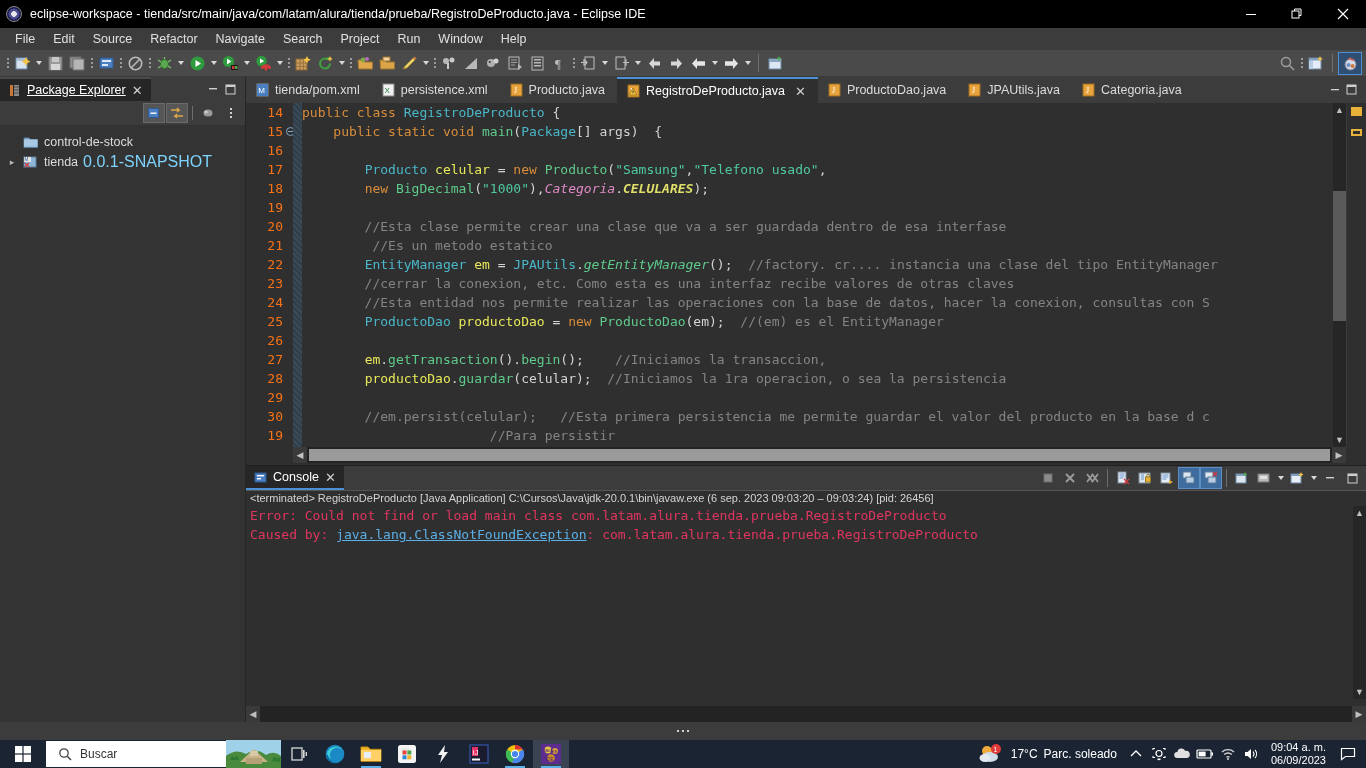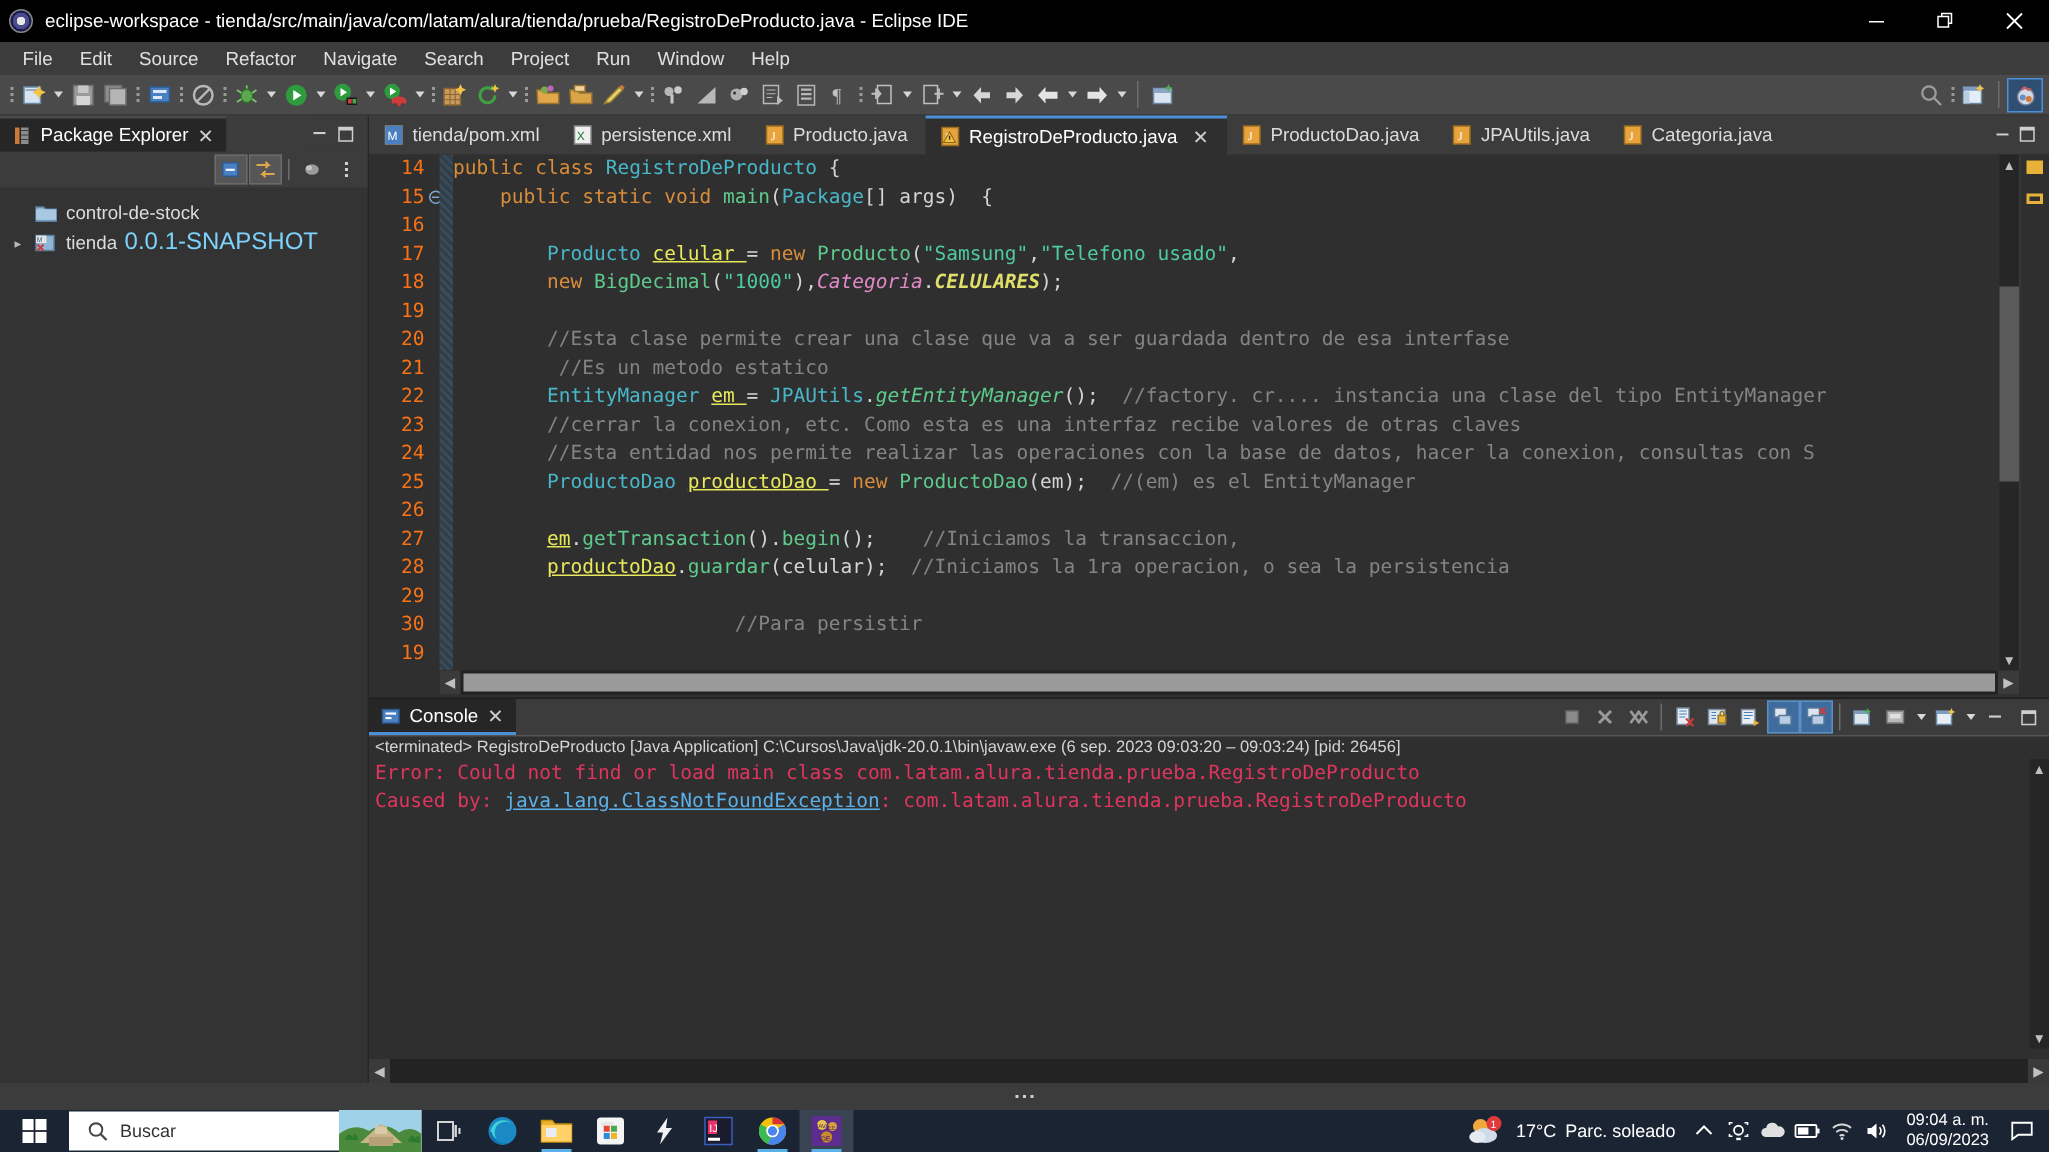--- a/index.html
+++ b/index.html
@@ -46,21 +46,21 @@
 
   
   .main { position:absolute; top:77px; left:0; width:1366px; height:645px; background:#2f2f2f; }
 
   
   .pkg { position:absolute; left:0; top:0; width:246px; height:645px; background:#333333;
      border-right:1px solid #262626; }
   .pkg-tabrow { height:24px; background:#3c3c3c; display:flex; align-items:stretch; }
   .pkg-tab { background:#262626; display:flex; align-items:center; padding:0 8px 0 8px; gap:6px;
      border-top:2px solid #4a4a4a; }
-  .pkg-tab-title { font-size:12.5px; color:#ffffff; white-space:nowrap; }
+  .pkg-tab-title { font-size:12.5px; color:#ffffff; white-space:nowrap;text-decoration:underline; }
   .xglyph { color:#cfcfcf; font-size:13px; line-height:11px; }
   .pkg-tab-fill { flex:1 1 auto; background:#3c3c3c; }
   .pkg-viewbtn { width:17px; height:24px; display:flex; align-items:center; justify-content:center; }
   .pkg-toolrow { height:24px; background:#3c3c3c; display:flex; align-items:center;
      justify-content:flex-end; padding-right:3px; gap:1px; }
   .pkg-tool { width:22px; height:20px; display:flex; align-items:center; justify-content:center; }
   .pkg-tool.on { background:#565656; border:1px solid #6a6a6a; }
   .kebab { display:flex; flex-direction:column; gap:2px; align-items:center; }
   .kebab i { width:2px; height:2px; background:#d0d0d0; }
   .pkg-tree { padding-top:7px; }
@@ -92,21 +92,21 @@
      border:1.5px solid #7ea6c9; box-sizing:border-box; }
   .ln .fold::after { content:""; position:absolute; left:1px; top:2.5px; width:5px; height:1.5px;
      background:#7ea6c9; }
   .cl { color:#d4d4d4; }
 
   
   .kw   { color:#d98d3a; }
   .cls  { color:#49b7c8; }
   .str  { color:#4ec9a0; }
   .cmt  { color:#848484; }
-  .var  { color:#e8e85a;text-decoration:underline; }
+  .var  { color:#e8e85a; }
   .mth  { color:#5ecb8c; }
   .fldi { color:#e08ac8; font-style:italic; }
   .mthi { color:#5ecb8c; font-style:italic; }
   .enm  { color:#dfdf6a; font-style:italic; font-weight:bold; }
   .pun  { color:#d4d4d4; }
 
   
   .vscroll { position:absolute; right:20px; top:0; width:13px; height:344px; background:#262626; }
   .vthumb { position:absolute; left:0; width:13px; background:#5a5a5a; }
   .sarrow { position:absolute; left:0; width:13px; height:14px; color:#c0c0c0; font-size:9px;
@@ -645,20 +645,21 @@
             <div class="cl"><span class="cmt">        //Esta clase permite crear una clase que va a ser guardada dentro de esa interfase</span></div>
             <div class="cl"><span class="cmt">         //Es un metodo estatico</span></div>
             <div class="cl"><span class="pun">        </span><span class="cls">EntityManager </span><span class="var">em </span><span class="pun">= </span><span class="cls">JPAUtils</span><span class="pun">.</span><span class="mthi">getEntityManager</span><span class="pun">();</span><span class="cmt">  //factory. cr.... instancia una clase del tipo EntityManager</span></div>
             <div class="cl"><span class="cmt">        //cerrar la conexion, etc. Como esta es una interfaz recibe valores de otras claves</span></div>
             <div class="cl"><span class="cmt">        //Esta entidad nos permite realizar las operaciones con la base de datos, hacer la conexion, consultas con S</span></div>
             <div class="cl"><span class="pun">        </span><span class="cls">ProductoDao </span><span class="var">productoDao </span><span class="pun">= </span><span class="kw">new </span><span class="mth">ProductoDao</span><span class="pun">(em);</span><span class="cmt">  //(em) es el EntityManager</span></div>
             <div class="cl"><span class="pun"></span></div>
             <div class="cl"><span class="pun">        </span><span class="var">em</span><span class="pun">.</span><span class="mth">getTransaction</span><span class="pun">().</span><span class="mth">begin</span><span class="pun">();</span><span class="cmt">    //Iniciamos la transaccion,</span></div>
             <div class="cl"><span class="pun">        </span><span class="var">productoDao</span><span class="pun">.</span><span class="mth">guardar</span><span class="pun">(celular);</span><span class="cmt">  //Iniciamos la 1ra operacion, o sea la persistencia</span></div>
             <div class="cl"><span class="pun"></span></div>
+            <div class="cl"><span class="cmt">        //em.persist(celular);   //Esta primera persistencia me permite guardar el valor del producto en la base d c</span></div>
             <div class="cl"><span class="cmt">                        //Para persistir</span></div>
           </div>
 
         <div class="vscroll">
           <div class="sarrow" style="top:0">▲</div>
           <div class="vthumb" style="top:88px;height:130px"></div>
           <div class="sarrow" style="bottom:0">▼</div>
         </div>
         <div class="ruler">
           <div class="mark" style="top:4px;background:#e8b23a"></div>

